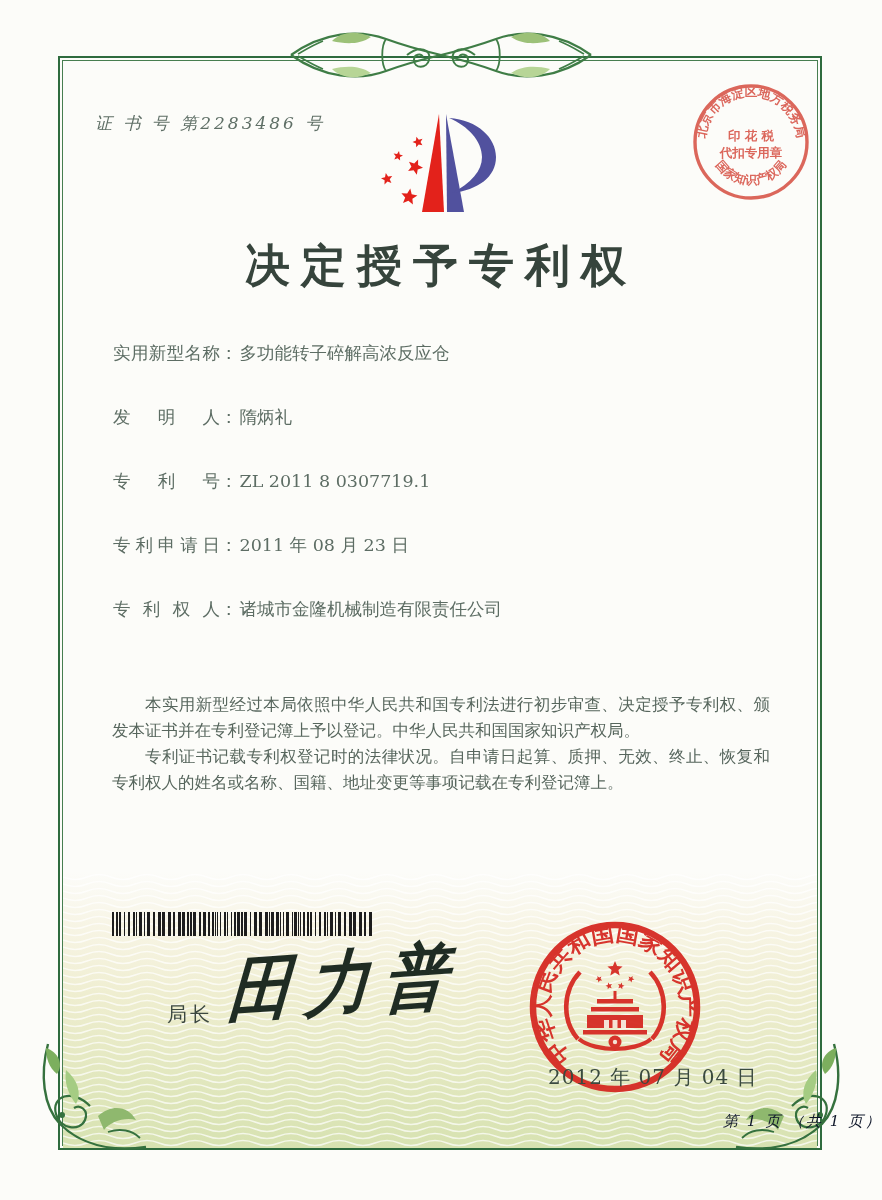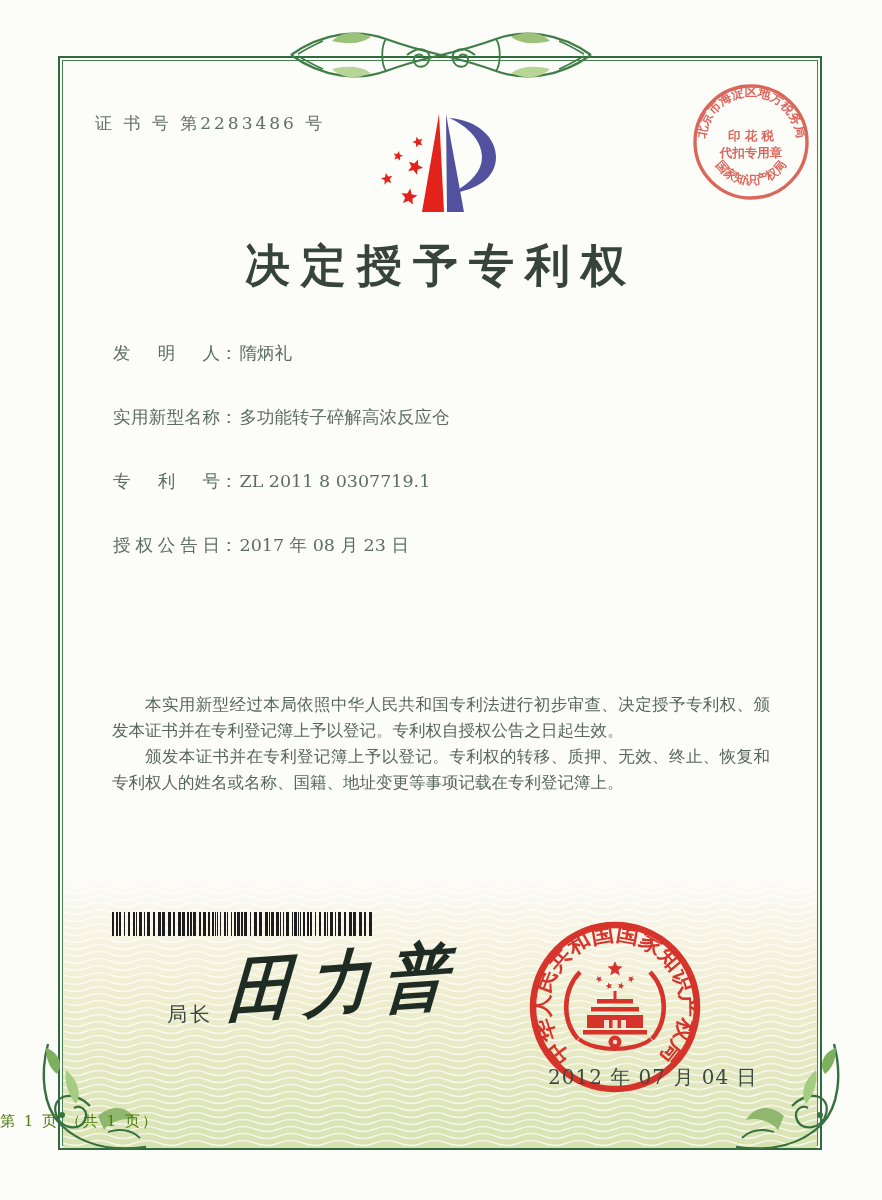--- a/index.html
+++ b/index.html
@@ -12,21 +12,21 @@
   
   .frame{
     position:absolute;left:58px;top:56px;width:764px;height:1094px;
     border:2px solid #2e6b3e;box-sizing:border-box;
   }
   .frame::before{
     content:"";position:absolute;inset:2px;border:1px solid #477e50;
   }
   
   .certno{
-    left:95px;top:112px;font-size:17px;letter-spacing:3px;color:#5f6f66;
+    left:95px;top:112px;font-size:17px;letter-spacing:3px;color:#5f6f66;font-style:italic;
   }
   .title{
     left:0;right:0;top:236px;text-align:center;
     font-size:45px;font-weight:bold;letter-spacing:11px;color:#36443c;
   }
   .fields{left:113px;top:341px;width:670px;}
   .frow{height:24px;margin-bottom:40px;font-size:17.5px;color:#5d6d64;white-space:nowrap;}
   .flabel{display:inline-block;width:107px;text-align:justify;text-align-last:justify;vertical-align:top;}
   .fcolon{display:inline-block;margin-right:2px;}
   .paras{
@@ -39,21 +39,21 @@
   }
   .barcode i{display:inline-block;height:100%;}
   .barcode i.b{background:#1d1d1d;}
   .sig-role{left:167px;top:1001px;font-size:20px;letter-spacing:3px;color:#3c4840;text-align:right;}
   .sig-name{
     left:228px;top:948px;font-size:64px;font-weight:bold;color:#1f2c23;
     transform:rotate(-4deg) skewX(-8deg) scaleY(1.1);transform-origin:left center;
     letter-spacing:14px;font-style:italic;
   }
   .seal-date{left:548px;top:1064px;font-size:20px;letter-spacing:1px;color:#3a4a3f;z-index:6;}
-  .footer{left:0;right:0;top:1112px;text-align:left;font-size:15px;letter-spacing:2px;color:#4d7c0f;}
+  .footer{left:0;right:0;top:1112px;text-align:right;font-size:15px;letter-spacing:2px;color:#0f172a;font-style:italic;}
   svg{display:block;}
   .nofit{pointer-events:none;}
 </style>
 </head>
 <body>
 
 <div class="frame"></div>
 
 <svg class="abs nofit" style="left:63px;top:872px;" width="754" height="276" viewBox="0 0 754 276">
   <defs>
@@ -165,36 +165,39 @@
     <textPath href="#stampBotArc" startOffset="50%" text-anchor="middle">国家知识产权局</textPath>
   </text>
   <text x="62" y="60" text-anchor="middle" font-size="12.5" fill="#d8574b" font-weight="bold">印 花 税</text>
   <text x="62" y="77" text-anchor="middle" font-size="12.5" fill="#d8574b" font-weight="bold">代扣专用章</text>
 </svg>
 
 <div class="abs title">决定授予专利权</div>
 
 <div class="abs fields">
   <div class="frow">
+    <span class="flabel">实用新型名称</span><span class="fcolon">：</span><span>多功能转子碎解高浓反应仓</span>
+  </div>
+  <div class="frow">
     <span class="flabel">发明人</span><span class="fcolon">：</span><span>隋炳礼</span>
   </div>
   <div class="frow">
-    <span class="flabel">实用新型名称</span><span class="fcolon">：</span><span>多功能转子碎解高浓反应仓</span>
-  </div>
-  <div class="frow">
     <span class="flabel">专利号</span><span class="fcolon">：</span><span>ZL 2011 8 0307719.1</span>
   </div>
   <div class="frow">
-    <span class="flabel">授权公告日</span><span class="fcolon">：</span><span>2017 年 08 月 23 日</span>
+    <span class="flabel">专利申请日</span><span class="fcolon">：</span><span>2011 年 08 月 23 日</span>
+  </div>
+  <div class="frow">
+    <span class="flabel">专利权人</span><span class="fcolon">：</span><span>诸城市金隆机械制造有限责任公司</span>
   </div>
 </div>
 
 <div class="abs paras">
-  <p>本实用新型经过本局依照中华人民共和国专利法进行初步审查、决定授予专利权、颁发本证书并在专利登记簿上予以登记。专利权自授权公告之日起生效。</p>
-  <p>颁发本证书并在专利登记簿上予以登记。专利权的转移、质押、无效、终止、恢复和专利权人的姓名或名称、国籍、地址变更等事项记载在专利登记簿上。</p>
+  <p>本实用新型经过本局依照中华人民共和国专利法进行初步审查、决定授予专利权、颁发本证书并在专利登记簿上予以登记。中华人民共和国国家知识产权局。</p>
+  <p>专利证书记载专利权登记时的法律状况。自申请日起算、质押、无效、终止、恢复和专利权人的姓名或名称、国籍、地址变更等事项记载在专利登记簿上。</p>
 </div>
 
 <div class="abs barcode" id="barcode"><i class="b" style="width:2px"></i><i class="" style="width:2px"></i><i class="b" style="width:2px"></i><i class="" style="width:1px"></i><i class="b" style="width:2px"></i><i class="" style="width:3px"></i><i class="b" style="width:1px"></i><i class="" style="width:3px"></i><i class="b" style="width:2px"></i><i class="" style="width:3px"></i><i class="b" style="width:2px"></i><i class="" style="width:1px"></i><i class="b" style="width:1px"></i><i class="" style="width:2px"></i><i class="b" style="width:3px"></i><i class="" style="width:2px"></i><i class="b" style="width:1px"></i><i class="" style="width:2px"></i><i class="b" style="width:3px"></i><i class="" style="width:3px"></i><i class="b" style="width:2px"></i><i class="" style="width:3px"></i><i class="b" style="width:3px"></i><i class="" style="width:1px"></i><i class="b" style="width:3px"></i><i class="" style="width:3px"></i><i class="b" style="width:3px"></i><i class="" style="width:2px"></i><i class="b" style="width:2px"></i><i class="" style="width:3px"></i><i class="b" style="width:3px"></i><i class="" style="width:1px"></i><i class="b" style="width:3px"></i><i class="" style="width:2px"></i><i class="b" style="width:2px"></i><i class="" style="width:1px"></i><i class="b" style="width:2px"></i><i class="" style="width:1px"></i><i class="b" style="width:3px"></i><i class="" style="width:3px"></i><i class="b" style="width:2px"></i><i class="" style="width:2px"></i><i class="b" style="width:3px"></i><i class="" style="width:2px"></i><i class="b" style="width:2px"></i><i class="" style="width:2px"></i><i class="b" style="width:2px"></i><i class="" style="width:1px"></i><i class="b" style="width:1px"></i><i class="" style="width:1px"></i><i class="b" style="width:1px"></i><i class="" style="width:2px"></i><i class="b" style="width:1px"></i><i class="" style="width:3px"></i><i class="b" style="width:2px"></i><i class="" style="width:1px"></i><i class="b" style="width:1px"></i><i class="" style="width:3px"></i><i class="b" style="width:1px"></i><i class="" style="width:2px"></i><i class="b" style="width:2px"></i><i class="" style="width:1px"></i><i class="b" style="width:3px"></i><i class="" style="width:1px"></i><i class="b" style="width:2px"></i><i class="" style="width:1px"></i><i class="b" style="width:3px"></i><i class="" style="width:3px"></i><i class="b" style="width:1px"></i><i class="" style="width:3px"></i><i class="b" style="width:3px"></i><i class="" style="width:2px"></i><i class="b" style="width:3px"></i><i class="" style="width:3px"></i><i class="b" style="width:3px"></i><i class="" style="width:1px"></i><i class="b" style="width:1px"></i><i class="" style="width:1px"></i><i class="b" style="width:3px"></i><i class="" style="width:2px"></i><i class="b" style="width:3px"></i><i class="" style="width:1px"></i><i class="b" style="width:1px"></i><i class="" style="width:2px"></i><i class="b" style="width:1px"></i><i class="" style="width:2px"></i><i class="b" style="width:3px"></i><i class="" style="width:3px"></i><i class="b" style="width:1px"></i><i class="" style="width:1px"></i><i class="b" style="width:3px"></i><i class="" style="width:1px"></i><i class="b" style="width:1px"></i><i class="" style="width:1px"></i><i class="b" style="width:1px"></i><i class="" style="width:2px"></i><i class="b" style="width:2px"></i><i class="" style="width:2px"></i><i class="b" style="width:2px"></i><i class="" style="width:1px"></i><i class="b" style="width:2px"></i><i class="" style="width:3px"></i><i class="b" style="width:1px"></i><i class="" style="width:3px"></i><i class="b" style="width:2px"></i><i class="" style="width:3px"></i><i class="b" style="width:2px"></i><i class="" style="width:1px"></i><i class="b" style="width:1px"></i><i class="" style="width:2px"></i><i class="b" style="width:3px"></i><i class="" style="width:2px"></i><i class="b" style="width:1px"></i><i class="" style="width:2px"></i><i class="b" style="width:3px"></i><i class="" style="width:3px"></i><i class="b" style="width:2px"></i><i class="" style="width:3px"></i><i class="b" style="width:3px"></i><i class="" style="width:1px"></i><i class="b" style="width:3px"></i><i class="" style="width:3px"></i><i class="b" style="width:3px"></i><i class="" style="width:2px"></i><i class="b" style="width:2px"></i><i class="" style="width:3px"></i><i class="b" style="width:3px"></i></div>
 
 <div class="abs sig-role">局长</div>
 <div class="abs sig-name">田力普</div>
 
 <svg class="abs nofit" style="left:520px;top:912px;z-index:5;" width="190" height="190" viewBox="0 0 190 190" opacity="0.93">
   <defs>
     <path id="sealArc" d="M54.4 147 A66 66 0 1 1 135.6 147" fill="none"></path>

